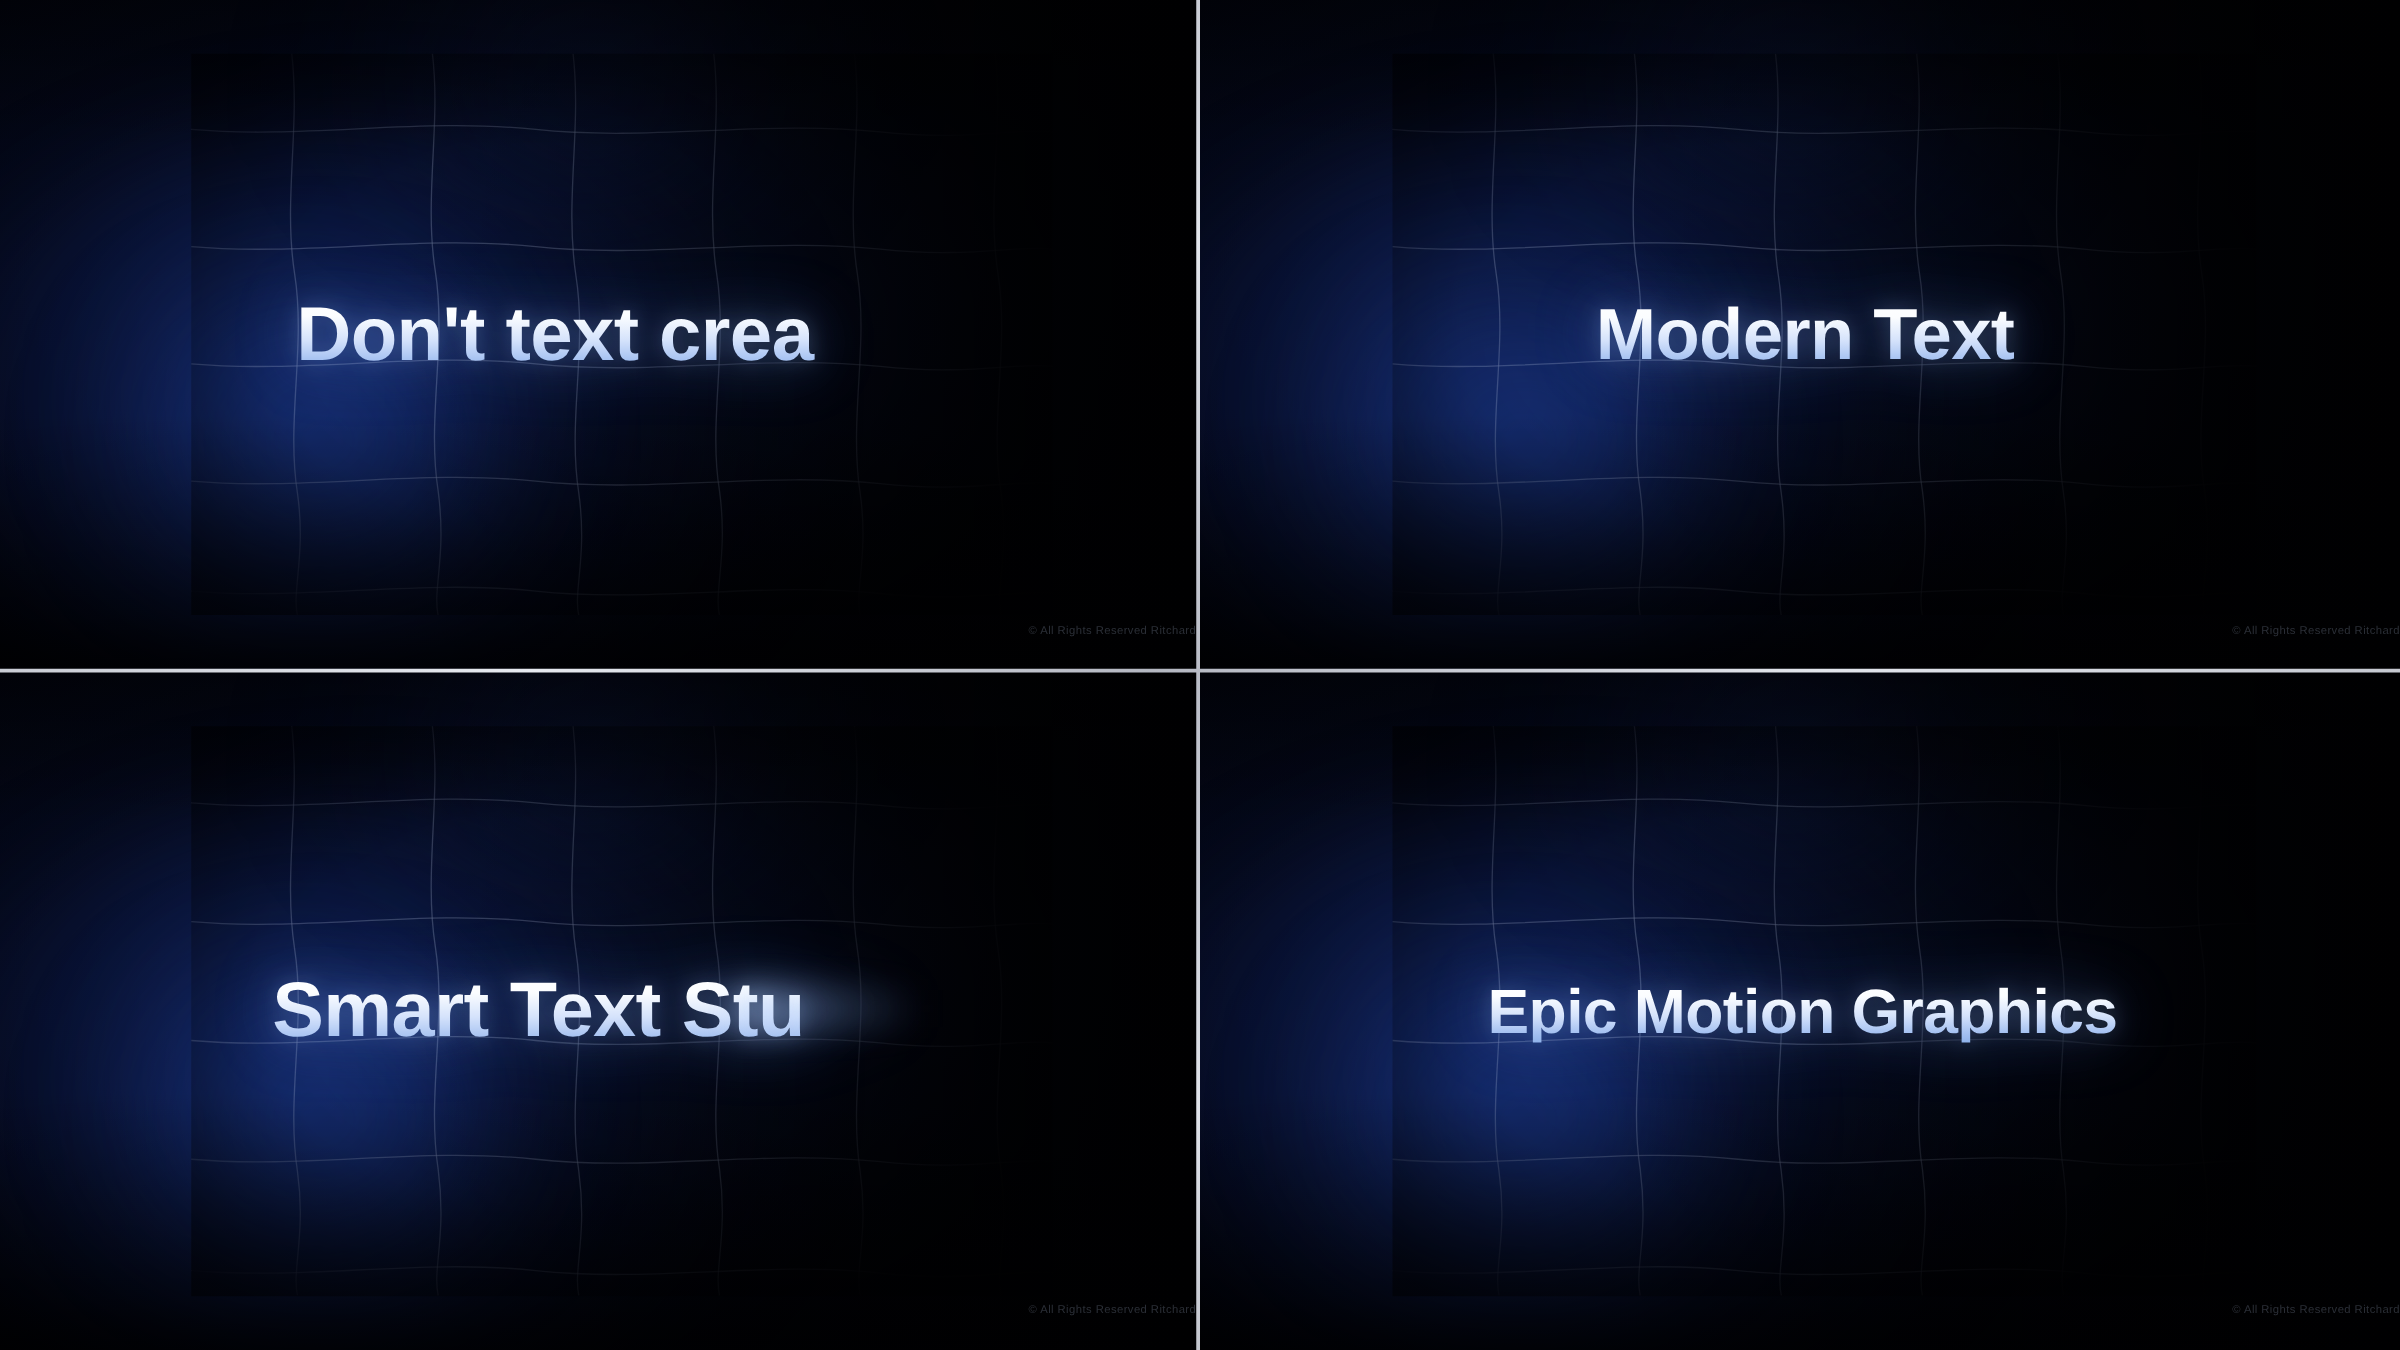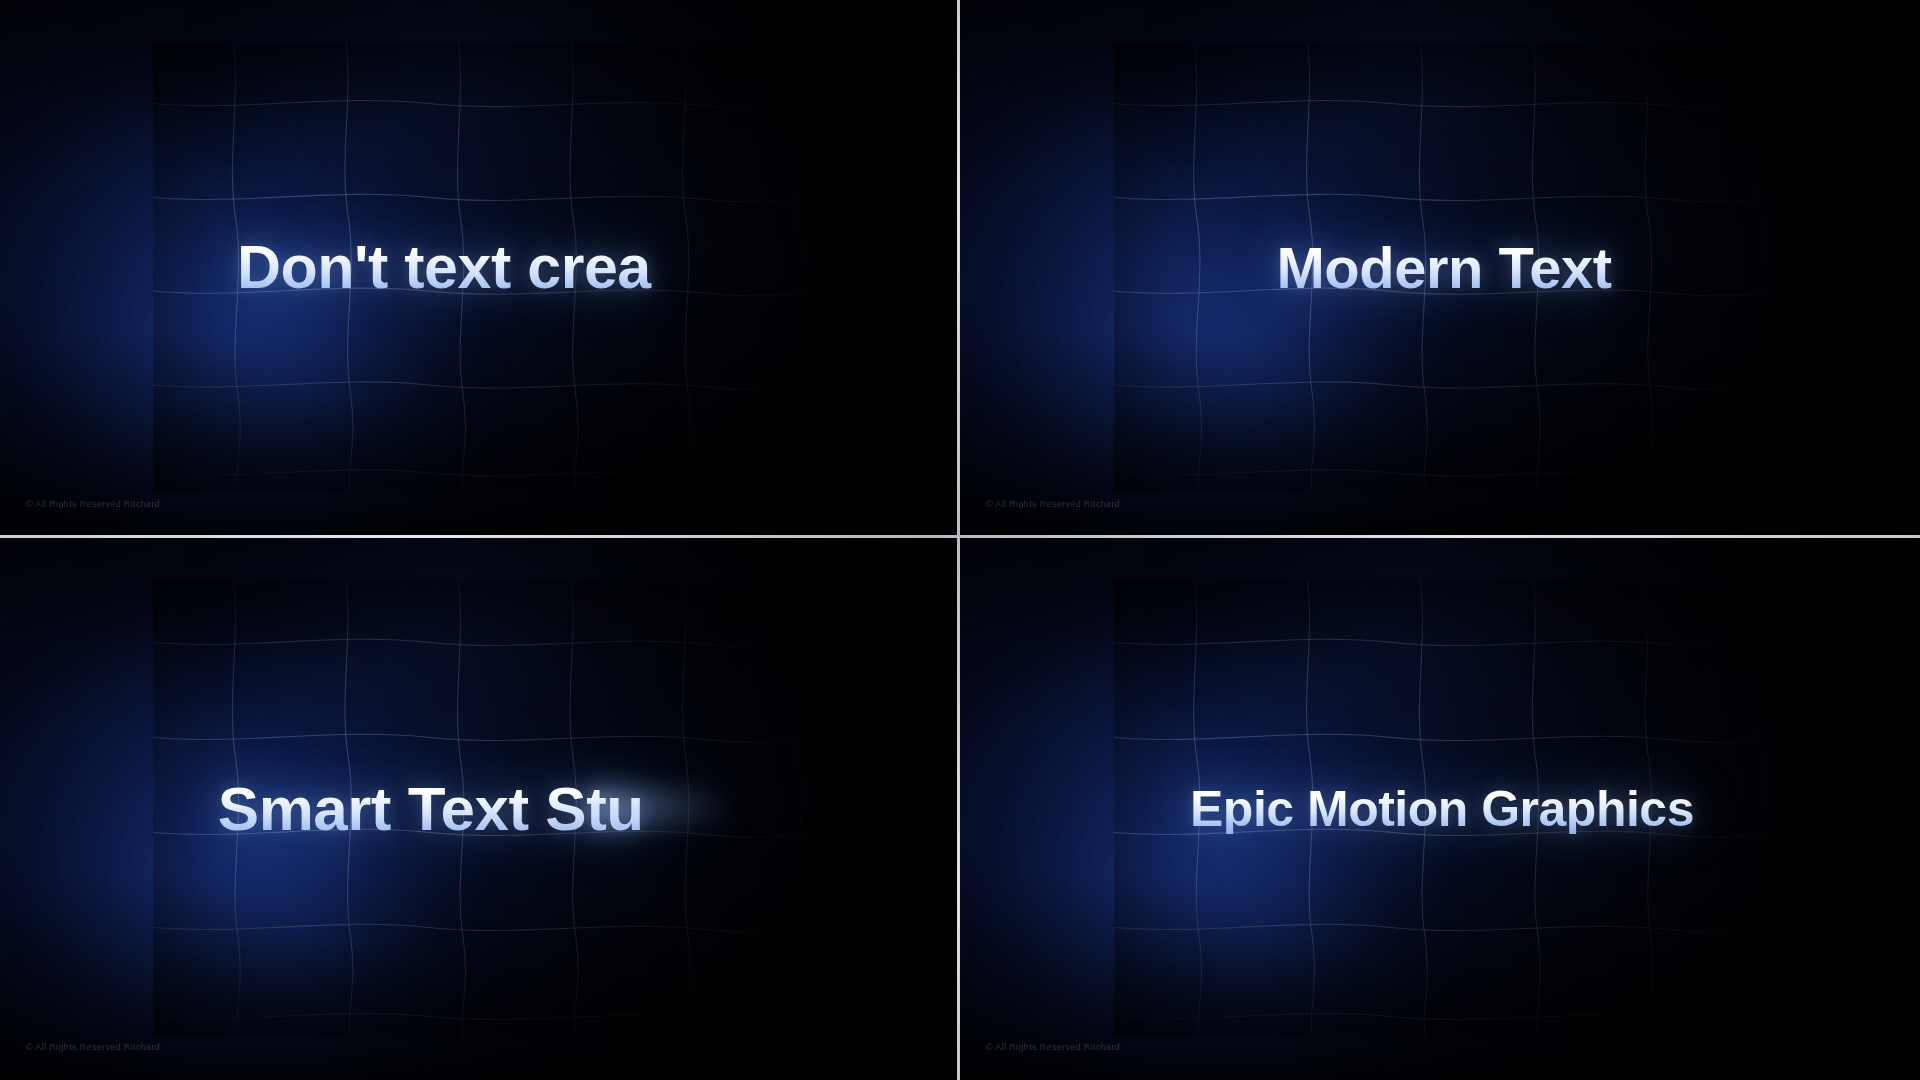--- a/index.html
+++ b/index.html
@@ -199,21 +199,21 @@
         rgba(0,0,0,0) 100%);
     filter:blur(13px);
     pointer-events:none;
   }
 
   
   .credit {
     position:absolute;
     left:0; right:0;
     bottom:26px;
-    text-align:left;
+    text-align:right;
     font-size:9px;
     letter-spacing:.35px;
     color:rgba(140,152,180,0.30);
     z-index:14;
     user-select:none;
     padding-left:26px;
   }
   .p-bl .credit, .p-br .credit { bottom:28px; }
 </style>
 </head>

